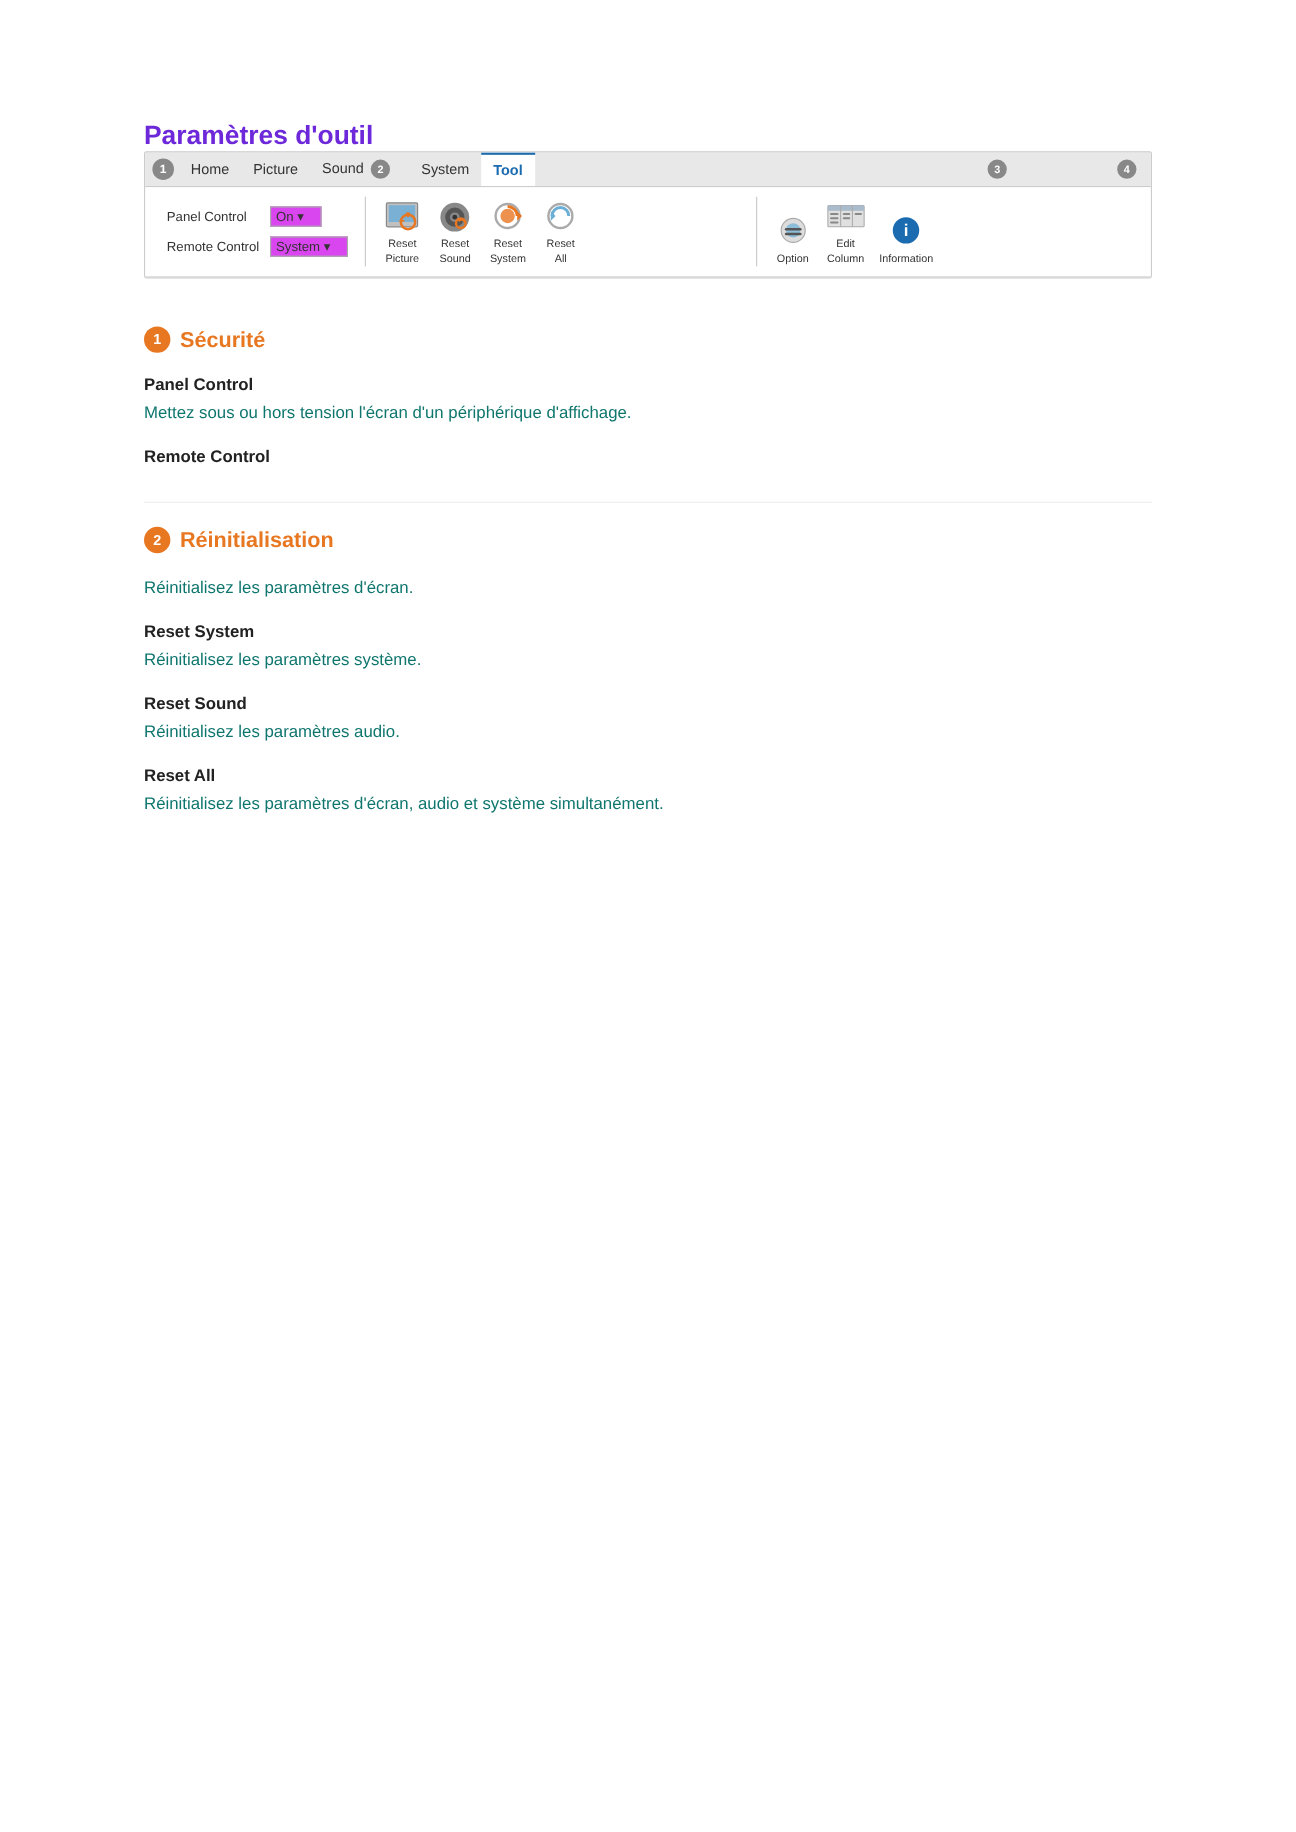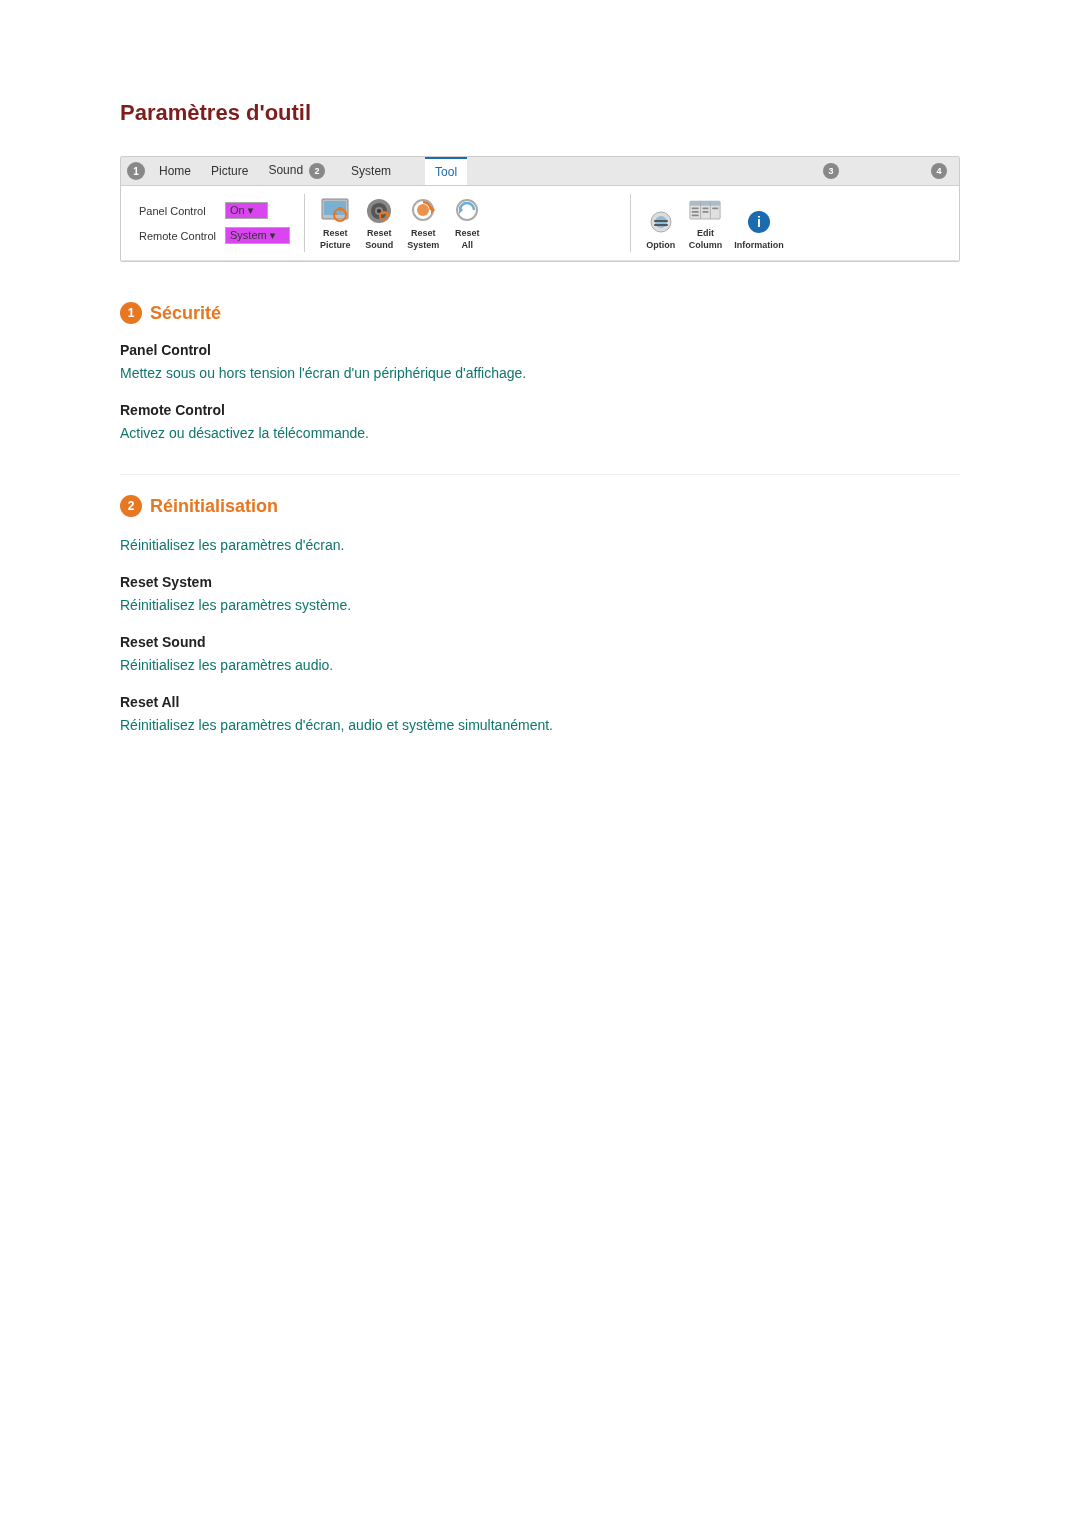--- a/index.html
+++ b/index.html
@@ -15,24 +15,23 @@
       color: #333333;
       width: 1080px;
       min-height: 1527px;
     }
 
     .page-container {
       padding: 100px 120px 80px 120px;
     }
 
     .page-title {
-      color: #7f1d1d;
+      color: #6d28d9;
       font-size: 22px;
       font-weight: bold;
-      margin-bottom: 30px;
     }
 
     
     .ui-screenshot {
       border: 1px solid #cccccc;
       background: #f5f5f5;
       margin-bottom: 40px;
       border-radius: 2px;
       overflow: hidden;
     }
@@ -70,22 +69,21 @@
       font-size: 12px;
       color: #333;
       cursor: pointer;
       white-space: nowrap;
     }
 
     .tab-item.active {
       background: #ffffff;
       border-top: 2px solid #1a6baf;
       color: #1a6baf;
-      font-weight: normal;
-      margin-left: 24px;
+      font-weight: bold;
     }
 
     .circle-badge {
       width: 16px;
       height: 16px;
       border-radius: 50%;
       background: #666;
       color: white;
       font-size: 9px;
       display: inline-flex;
@@ -162,21 +160,20 @@
       display: flex;
       align-items: center;
       justify-content: center;
     }
 
     .icon-label {
       font-size: 9px;
       color: #333;
       text-align: center;
       white-space: nowrap;
-      font-weight: bold;
     }
 
     
     .section {
       margin-bottom: 30px;
     }
 
     .section-title {
       display: flex;
       align-items: center;
@@ -400,21 +397,20 @@
       <span class="section-heading">Sécurité</span>
     </div>
 
     <div class="subsection">
       <div class="subsection-title">Panel Control</div>
       <div class="subsection-desc">Mettez sous ou hors tension l'écran d'un périphérique d'affichage.</div>
     </div>
 
     <div class="subsection">
       <div class="subsection-title">Remote Control</div>
-      <div class="subsection-desc">Activez ou désactivez la télécommande.</div>
     </div>
   </div>
 
   <div class="divider"></div>
 
   <div class="section">
     <div class="section-title">
       <span class="section-num">2</span>
       <span class="section-heading">Réinitialisation</span>
     </div>

